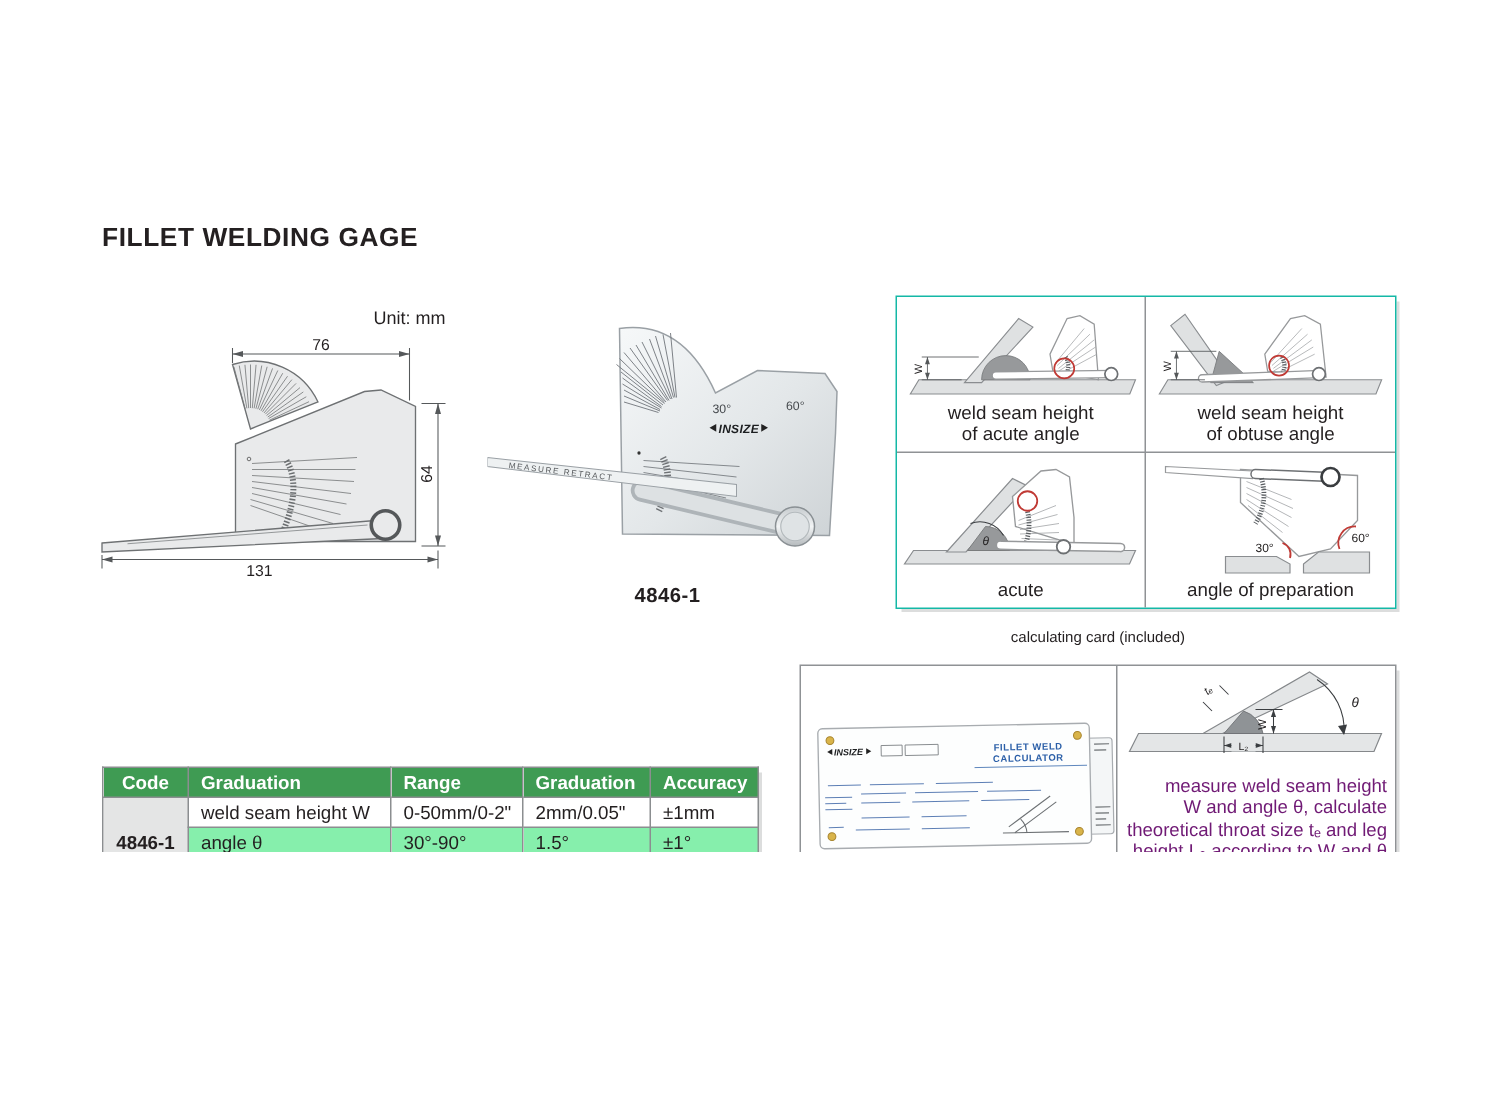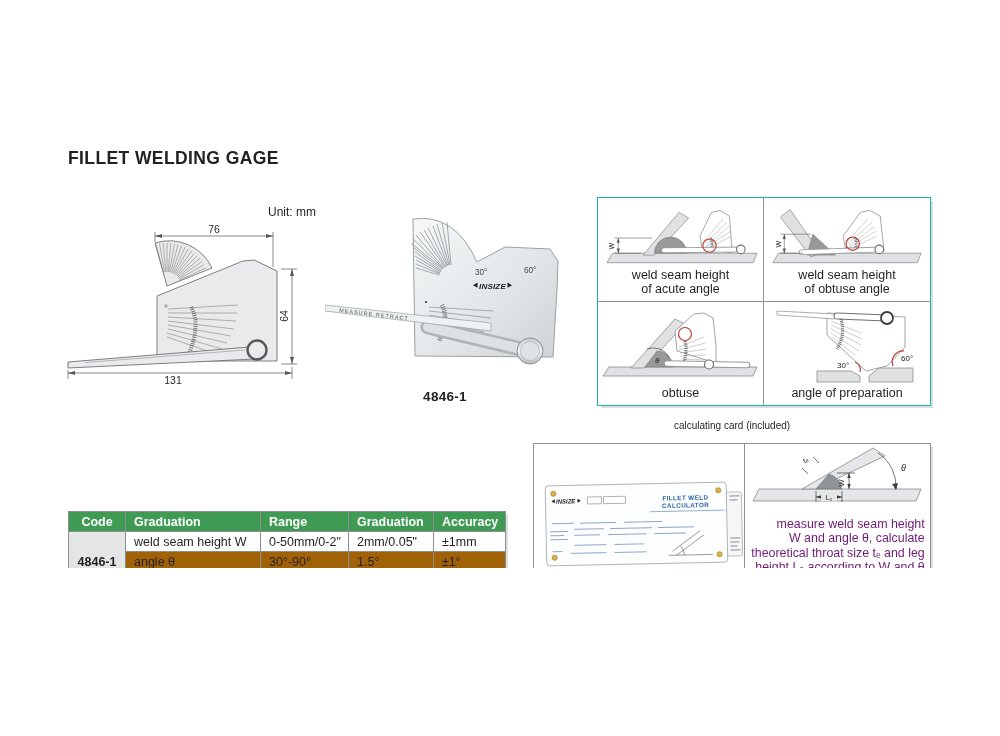--- a/index.html
+++ b/index.html
@@ -1,20 +1,20 @@
 <!DOCTYPE html>
 <html><head>
 <meta charset="utf-8">
 <style>
   html,body{margin:0;padding:0;background:#fff;}
   .page{position:relative;width:1000px;height:568px;background:#ffffff;
         font-family:"Liberation Sans","DejaVu Sans",sans-serif;color:#231f20;overflow:hidden;}
   .page-title{position:absolute;left:68px;top:148px;margin:0;font-size:17.5px;font-weight:bold;
         letter-spacing:.4px;color:#242021;}
-  .unit-label{position:absolute;left:249px;top:205px;font-size:12px;margin-left:19px;}
+  .unit-label{position:absolute;left:249px;top:205px;font-size:12px;}
   .tech-drawing{position:absolute;left:60px;top:223px;width:240px;height:164px;}
   .product-photo{position:absolute;left:325px;top:211px;width:240px;height:173px;}
   .product-code{position:absolute;left:325px;top:389px;width:240px;text-align:center;
         font-weight:bold;font-size:13.5px;letter-spacing:.3px;}
   .usage-grid{position:absolute;left:597px;top:197px;width:334px;height:209px;border:1px solid #14b8a6;
         display:grid;grid-template-columns:1fr 1fr;grid-template-rows:1fr 1fr;background:#fff;
         box-shadow:3px 3px 0 -1px #dcdddd;box-sizing:border-box;}
   .usage-cell{display:flex;flex-direction:column;align-items:center;justify-content:flex-end;
         padding:2px 0 5px 0;box-sizing:border-box;overflow:hidden;}
   .usage-cell.br{border-right:1px solid #8f9295;}
@@ -23,21 +23,21 @@
   .features{position:absolute;left:68px;top:434px;margin:0;padding:0;list-style:none;font-size:12.5px;}
   .features li{margin-bottom:4px;}
   .sq{display:inline-block;width:5px;height:5px;background:#242021;margin-right:8px;vertical-align:2px;}
   .spec-table{position:absolute;left:68px;top:511px;border-collapse:collapse;table-layout:fixed;
         width:437px;font-size:12.5px;box-shadow:3px 3px 0 -1px #dcdddd;}
   .spec-table th,.spec-table td{border:1px solid #8b8e90;padding:1px 8px;height:17px;overflow:hidden;
         white-space:nowrap;}
   .spec-table th{background:#3f9b53;color:#ffffff;text-align:left;font-weight:bold;}
   .spec-table th.code-h{text-align:center;}
   .code-cell{background:#e4e5e5;font-weight:bold;text-align:center;}
-  .spec-table tbody tr.alt td.v{background:#a16207;}
+  .spec-table tbody tr.alt td.v{background:#86efac;}
   .calc-title{position:absolute;left:533px;top:420px;width:398px;text-align:center;font-size:10px;}
   .calc-box{position:absolute;left:533px;top:443px;width:398px;height:145px;border:1px solid #8f9295;
         display:flex;box-sizing:border-box;background:#fff;box-shadow:3px 3px 0 -1px #dcdddd;}
   .calc-left{width:212px;border-right:1px solid #8f9295;box-sizing:border-box;}
   .calc-right{flex:1;display:flex;flex-direction:column;align-items:center;padding-top:1px;}
   .calc-desc{font-size:12.4px;line-height:14.4px;text-align:right;color:#701a75;}
   svg text{font-family:"Liberation Sans","DejaVu Sans",sans-serif;}
 </style>
 </head>
 <body>
@@ -255,21 +255,21 @@
         </g>
         <path d="M86,34 C88,42 87,50 84,58" stroke="#5a5e62" stroke-width="3.2" fill="none" stroke-dasharray=".8,1"></path>
         <line x1="68" y1="56.5" x2="148" y2="58" stroke="#97999b" stroke-width="6.5" stroke-linecap="round"></line>
         <line x1="68" y1="56.5" x2="148" y2="58" stroke="#ffffff" stroke-width="4.5" stroke-linecap="round"></line>
         <circle cx="110" cy="57.5" r="4.5" fill="#fff" stroke="#6d7073" stroke-width="1.2"></circle>
         <path d="M48,42 A18,18 0 0 1 70,50" stroke="#3a3d40" stroke-width=".7" fill="none"></path>
         <circle cx="86" cy="27" r="6.5" fill="none" stroke="#c03a35" stroke-width="1.2"></circle>
         <text x="56" y="56" font-size="8" font-style="italic" fill="#232021">θ</text>
       </svg>
       <div class="usage-caption">
-        <div>obtuse</div>
+        <div>acute</div>
       </div>
     </div>
 
     <div class="usage-cell">
       <svg width="164" height="80" viewBox="0 0 164 80">
         <polygon points="62,8 140,12 140,42 122,61 101,66 62,30" fill="#fff" stroke="#97999b" stroke-width=".9"></polygon>
         <polygon points="12,6 70,9 70,14 12,10" fill="#fff" stroke="#97999b" stroke-width=".8"></polygon>
         <line x1="72" y1="11" x2="122" y2="13" stroke="#6d7073" stroke-width="7" stroke-linecap="round"></line>
         <line x1="72" y1="11" x2="122" y2="13" stroke="#ffffff" stroke-width="5" stroke-linecap="round"></line>
         <circle cx="122" cy="13" r="6" fill="#fff" stroke="#3a3d40" stroke-width="1.8"></circle>

